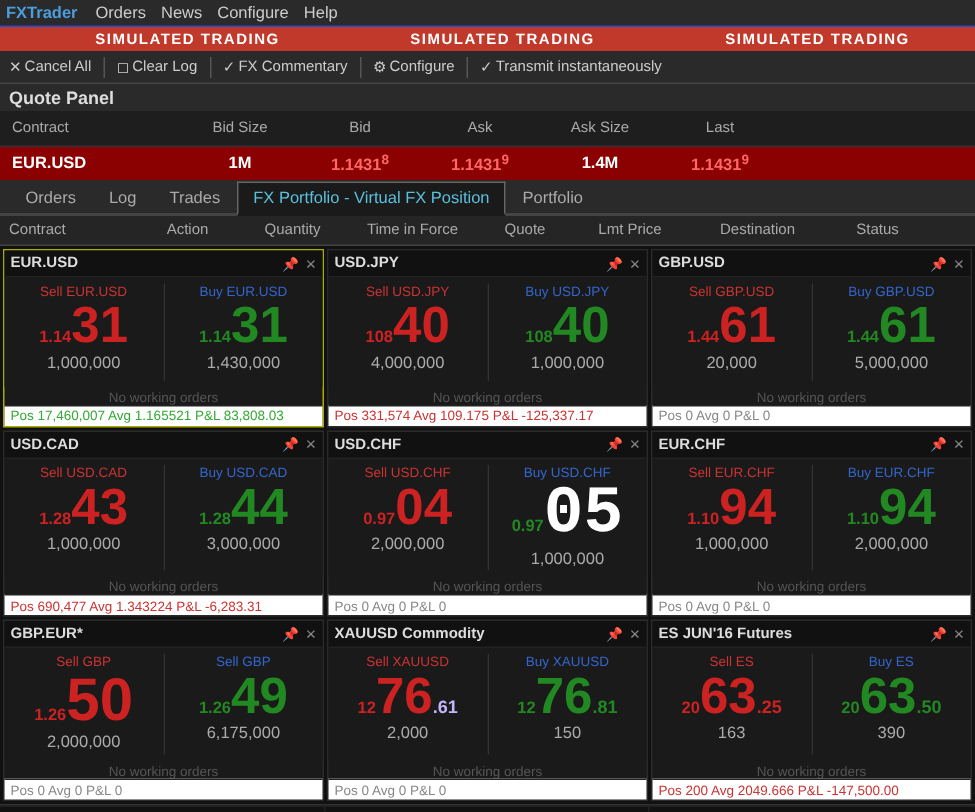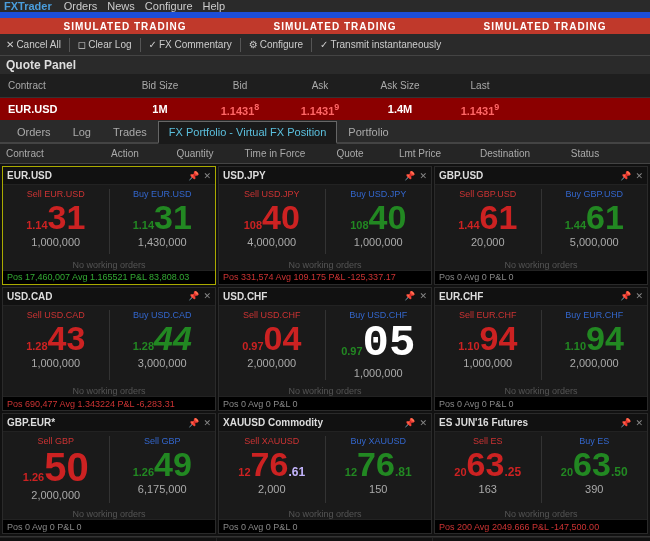--- a/index.html
+++ b/index.html
@@ -1,19 +1,19 @@
 <!DOCTYPE html>
 <html><head>
   <meta charset="utf-8">
   <style>
     * { margin: 0; padding: 0; box-sizing: border-box; }
     body { width: 650px; height: 541px; background: #1a1a1a; font-family: Arial, sans-serif; overflow: hidden; font-size: 11px; color: #ccc; }
 
     
-    .menu-bar { background: #2a2a2a; height: 18px; display: flex; align-items: center; padding: 0 4px; border-bottom: 6px solid #1d4ed8; }
+    .menu-bar { background: #2a2a2a; height: 18px; display: flex; align-items: center; padding: 0 4px; border-bottom: 1px solid #1d4ed8; }
     .menu-bar .app-name { color: #4a9edd; font-weight: bold; font-size: 11px; margin-right: 12px; }
     .menu-bar .menu-item { color: #ccc; font-size: 11px; margin-right: 10px; cursor: pointer; }
 
     
     .sim-bar { background: #c0392b; height: 16px; display: flex; align-items: center; justify-content: space-around; padding-left: 20px; }
     .sim-bar span { color: #fff; font-size: 10px; font-weight: bold; letter-spacing: 1px; }
 
     
     .toolbar { background: #2a2a2a; height: 22px; display: flex; align-items: center; padding: 0 6px; gap: 8px; border-bottom: 1px solid #444; }
     .toolbar-btn { color: #ccc; font-size: 10px; display: flex; align-items: center; gap: 2px; cursor: pointer; }
@@ -55,21 +55,21 @@
     .tile-body { display: flex; flex: 1; }
     .tile-side { flex: 1; display: flex; flex-direction: column; align-items: center; padding: 4px 2px 2px; position: relative; }
     .tile-side.sell { background: #1a1a1a; }
     .tile-side.buy { background: #1a1a1a; }
     .side-label { font-size: 9px; color: #888; margin-bottom: 1px; }
     .side-label.red { color: #cc3333; }
     .side-label.blue { color: #3366cc; }
     .price-big { display: flex; align-items: baseline; }
     .tile-amount { font-size: 11px; color: #aaa; text-align: left; margin-top: 2px; }
     .no-orders { font-size: 9px; color: #555; text-align: center; margin-top: 2px; }
-    .tile-footer { background: #000000; height: 14px; display: flex; align-items: center; padding: 0 4px; font-size: 9px; color: #666; gap: 6px; border-top: 1px solid #222; }
+    .tile-footer { background: #ffffff; height: 14px; display: flex; align-items: center; padding: 0 4px; font-size: 9px; color: #666; gap: 6px; border-top: 1px solid #222; }
     .tile-footer .pos { color: #888; }
     .tile-footer .pnl { }
     .tile-footer .pnl.neg { color: #cc3333; }
     .tile-footer .pnl.pos-val { color: #33aa33; }
     .tile-divider { width: 1px; background: #333; margin: 4px 0; }
     .tile-active-yellow { border: 1px solid #aaaa00; }
     
     
     .bottom-status { background: #111; border-top: 1px solid #333; }
     .status-row { height: 16px; display: grid; grid-template-columns: repeat(3, 1fr); border-top: 1px solid #222; }
@@ -286,21 +286,21 @@
           <span style="font-size:34px;color:#cc2222;font-weight:bold;line-height:1;">43</span>
 
         </div>
         <div class="tile-amount">1,000,000</div>
       </div>
       <div class="tile-divider"></div>
       <div class="tile-side buy">
         <div class="side-label blue">Buy USD.CAD</div>
         <div class="price-big">
           <span style="font-size:11px;color:#228822;font-weight:bold;line-height:1;margin-top:4px;">1.28</span>
-          <span style="font-size:34px;color:#228822;font-weight:bold;line-height:1;font-style:italic;">44</span>
+          <span style="font-size:34px;color:#228822;font-weight:bold;line-height:1;">44</span>
 
         </div>
         <div class="tile-amount">3,000,000</div>
       </div>
     </div>
     <div class="no-orders">No working orders</div>
     <div class="tile-footer">
       <span class="pos pnl neg">Pos 690,477   Avg 1.343224   P&amp;L -6,283.31</span>
     </div>
   </div>

